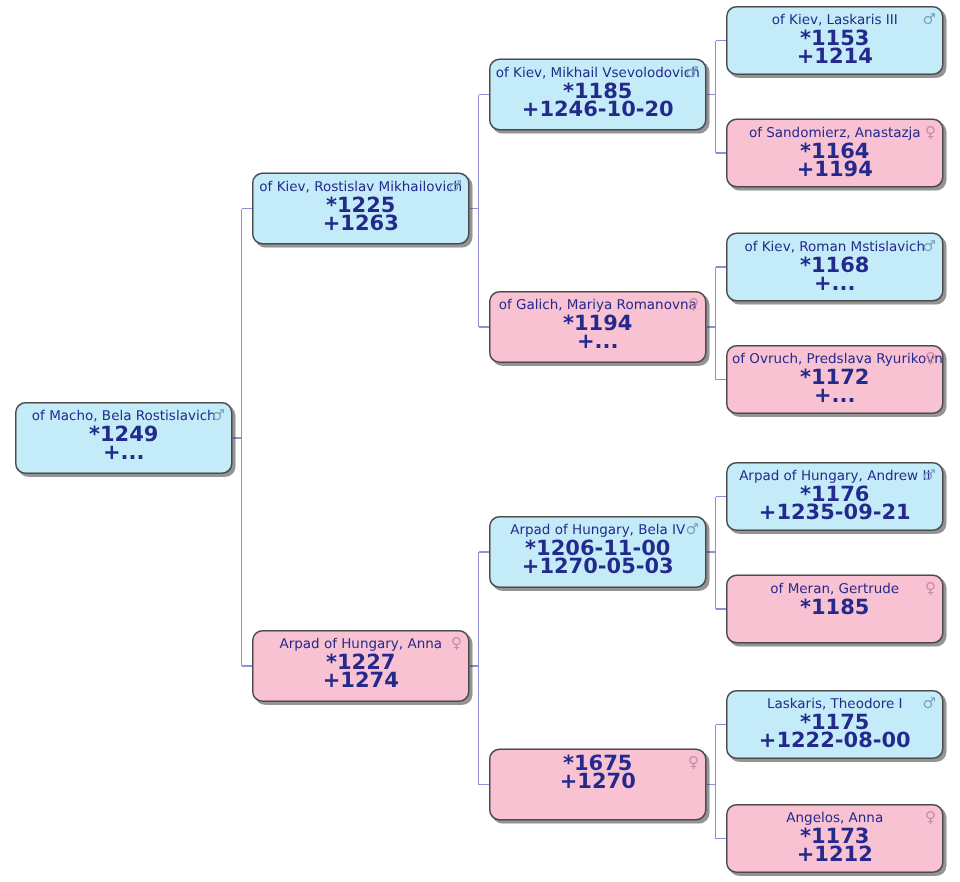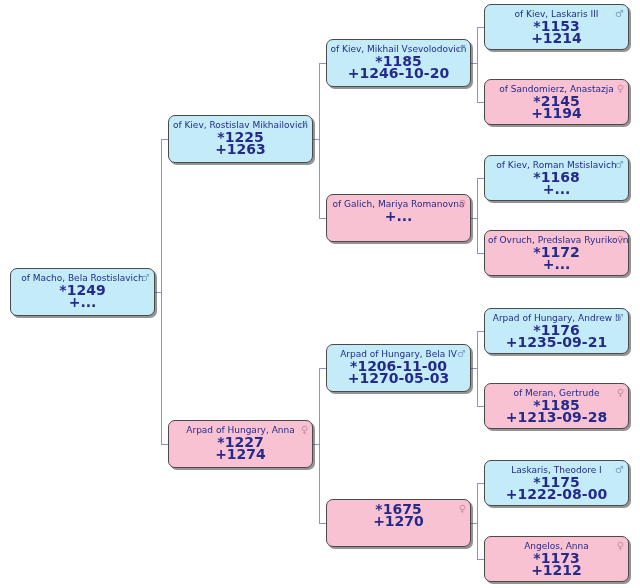--- a/index.html
+++ b/index.html
@@ -139,20 +139,21 @@
       </div>
       <div class="node male" style="left: 326px; top: 39px; width: 145px; height: 48px;">
         <span class="sex">♂</span>
         <div class="name">of Kiev, Mikhail Vsevolodovich</div>
         <div class="date">*1185</div>
         <div class="date">+1246-10-20</div>
       </div>
       <div class="node female" style="left: 326px; top: 194px; width: 145px; height: 48px;">
         <span class="sex">♀</span>
         <div class="name">of Galich, Mariya Romanovna</div>
+        <div class="date">*1194</div>
         <div class="date">+...</div>
       </div>
       <div class="node male" style="left: 326px; top: 344px; width: 145px; height: 48px;">
         <span class="sex">♂</span>
         <div class="name">Arpad of Hungary, Bela IV</div>
         <div class="date">*1206-11-00</div>
         <div class="date">+1270-05-03</div>
       </div>
       <div class="node female" style="left: 326px; top: 499px; width: 145px; height: 48px;">
         <span class="sex">♀</span>
@@ -161,21 +162,21 @@
       </div>
       <div class="node male" style="left: 484px; top: 4px; width: 145px; height: 46px;">
         <span class="sex">♂</span>
         <div class="name">of Kiev, Laskaris III</div>
         <div class="date">*1153</div>
         <div class="date">+1214</div>
       </div>
       <div class="node female" style="left: 484px; top: 79px; width: 145px; height: 46px;">
         <span class="sex">♀</span>
         <div class="name">of Sandomierz, Anastazja</div>
-        <div class="date">*2145</div>
+        <div class="date">*1164</div>
         <div class="date">+1194</div>
       </div>
       <div class="node male" style="left: 484px; top: 155px; width: 145px; height: 46px;">
         <span class="sex">♂</span>
         <div class="name">of Kiev, Roman Mstislavich</div>
         <div class="date">*1168</div>
         <div class="date">+...</div>
       </div>
       <div class="node female" style="left: 484px; top: 230px; width: 145px; height: 46px;">
         <span class="sex">♀</span>
@@ -186,21 +187,20 @@
       <div class="node male" style="left: 484px; top: 308px; width: 145px; height: 46px;">
         <span class="sex">♂</span>
         <div class="name">Arpad of Hungary, Andrew II</div>
         <div class="date">*1176</div>
         <div class="date">+1235-09-21</div>
       </div>
       <div class="node female" style="left: 484px; top: 383px; width: 145px; height: 46px;">
         <span class="sex">♀</span>
         <div class="name">of Meran, Gertrude</div>
         <div class="date">*1185</div>
-        <div class="date">+1213-09-28</div>
       </div>
       <div class="node male" style="left: 484px; top: 460px; width: 145px; height: 46px;">
         <span class="sex">♂</span>
         <div class="name">Laskaris, Theodore I</div>
         <div class="date">*1175</div>
         <div class="date">+1222-08-00</div>
       </div>
       <div class="node female" style="left: 484px; top: 536px; width: 145px; height: 46px;">
         <span class="sex">♀</span>
         <div class="name">Angelos, Anna</div>

